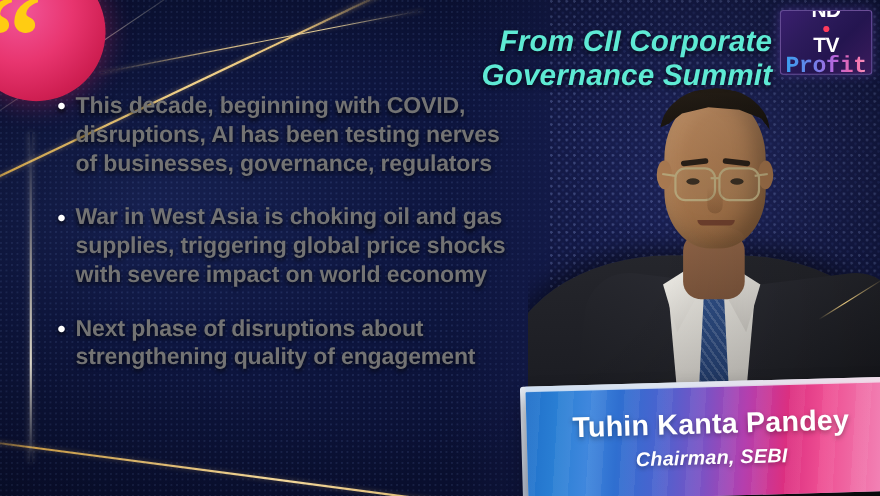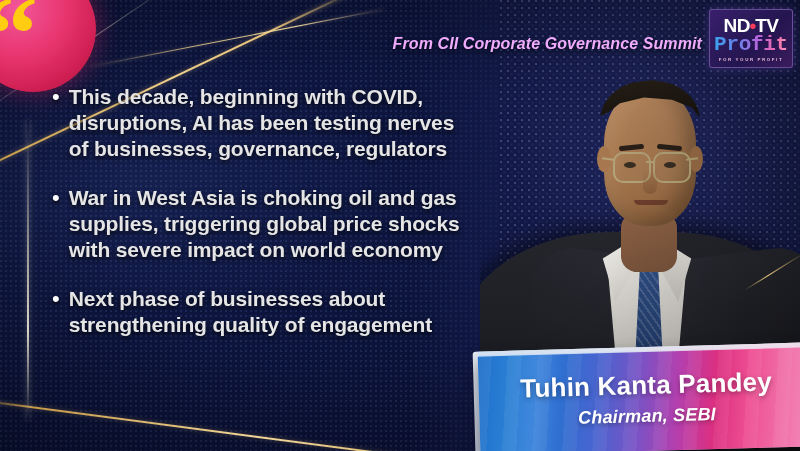--- a/index.html
+++ b/index.html
@@ -100,45 +100,45 @@
     position:absolute;left:14px;top:14px;
     color:#ffcc12;
     font-family:"Liberation Serif",serif;
     font-size:108px;font-weight:700;line-height:1;
     letter-spacing:-2px;
     user-select:none;
   }
 
   
   .header-title{
-    position:absolute;left:340px;top:35px;width:362px;
+    position:absolute;left:340px;top:22px;width:362px;
     text-align:right;
-    color:#f0abfc;
-    font-size:16px;font-style:italic;font-weight:700;
+    color:#5eead4;
+    font-size:27px;font-style:italic;font-weight:700;
     letter-spacing:.1px;
     text-shadow:0 2px 5px rgba(0,0,0,.75);
   }
 
   
   .logo{
     position:absolute;left:709px;top:9px;
     width:82px;height:57px;
     border-radius:3px;
     background:linear-gradient(135deg,#3a1f6e 0%, #2d1b5c 30%, #241550 60%, #3b1c5d 100%);
     border:1px solid rgba(150,120,200,.55);
     box-shadow:0 0 10px rgba(90,60,160,.5);
     overflow:hidden;
     display:flex;flex-direction:column;align-items:center;justify-content:center;
   }
   .logo-ndtv{
     font-size:19px;font-weight:700;line-height:1;
     color:#ffffff;letter-spacing:-.5px;
     font-family:"Liberation Sans",sans-serif;
     margin-top:1px;
-    display:flex;align-items:center;
+    display:flex;align-items:center;flex-direction:column;
   }
   .logo-ndtv .nd{color:#ffffff;}
   .logo-ndtv .dot{color:#ff3b5c;font-size:13px;margin:0 -1px 0 -1px;}
   .logo-ndtv .tv{color:#ffffff;}
   .logo-profit{
     font-size:21px;font-weight:700;line-height:1;margin-top:-1px;
     background:linear-gradient(90deg,#3aa0ef 0%, #6f7fe8 35%, #b866dd 60%, #f06aa8 85%, #f99ac4 100%);
     -webkit-background-clip:text;background-clip:text;
     -webkit-text-fill-color:transparent;color:transparent;
     font-family:Liberation Mono, monospace;
@@ -158,21 +158,21 @@
     display:flex;align-items:flex-start;
     margin-bottom:23px;
   }
   .bullet:last-child{margin-bottom:0;}
   .bullet-dot{
     color:#ffffff;font-size:22px;line-height:26px;
     margin-right:9px;flex:0 0 auto;
     text-shadow:0 2px 4px rgba(0,0,0,.8);
   }
   .bullet-text{
-    color:#e5e5e5;
+    color:#737373;
     font-size:21px;font-weight:700;line-height:26px;
     letter-spacing:-.15px;
     text-shadow:0 2px 5px rgba(0,0,0,.85);
   }
 
   
   .speaker{
     position:absolute;left:480px;top:0;width:320px;height:451px;
     overflow:hidden;
   }
@@ -384,21 +384,21 @@
     <div class="bullet">
       <span class="bullet-dot">•</span>
       <span class="bullet-text">This decade, beginning with COVID, disruptions, AI has been testing nerves of businesses, governance, regulators</span>
     </div>
     <div class="bullet">
       <span class="bullet-dot">•</span>
       <span class="bullet-text">War in West Asia is choking oil and gas supplies, triggering global price shocks with severe impact on world economy</span>
     </div>
     <div class="bullet">
       <span class="bullet-dot">•</span>
-      <span class="bullet-text">Next phase of businesses about strengthening quality of engagement</span>
+      <span class="bullet-text">Next phase of disruptions about strengthening quality of engagement</span>
     </div>
   </div>
 
   <div class="nameplate-wrap">
     <div class="nameplate-edge"></div>
     <div class="nameplate">
       <div class="nameplate-bands"></div>
       <div class="np-name">Tuhin Kanta Pandey</div>
       <div class="np-role">Chairman, SEBI</div>
     </div>

